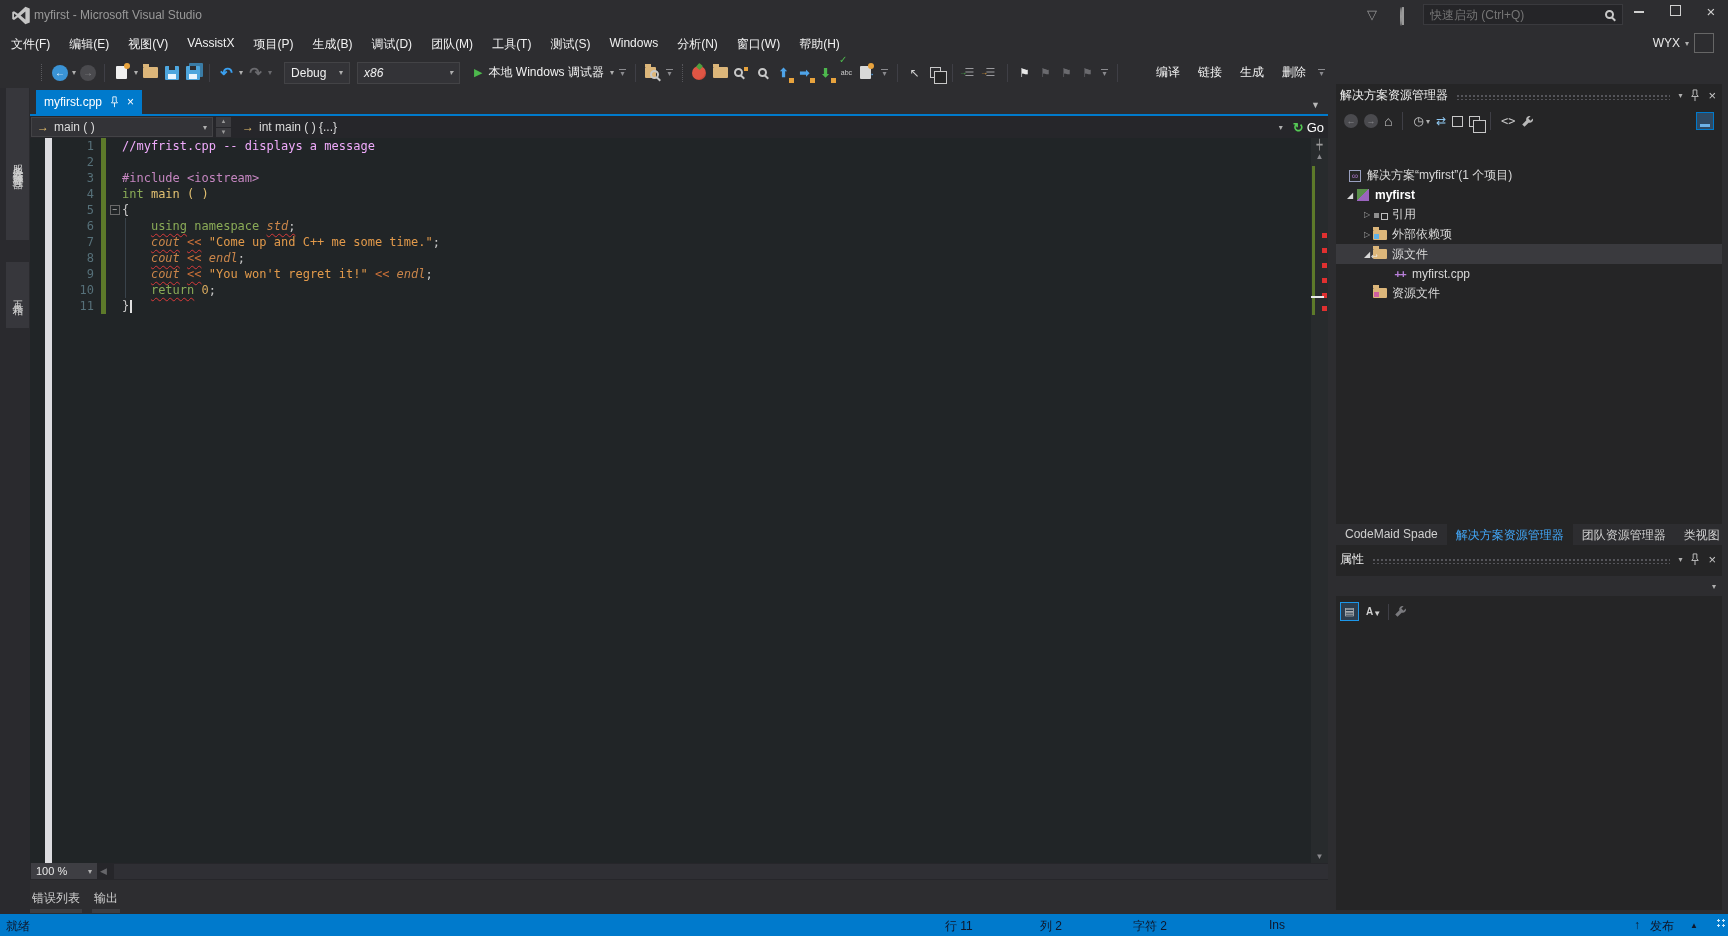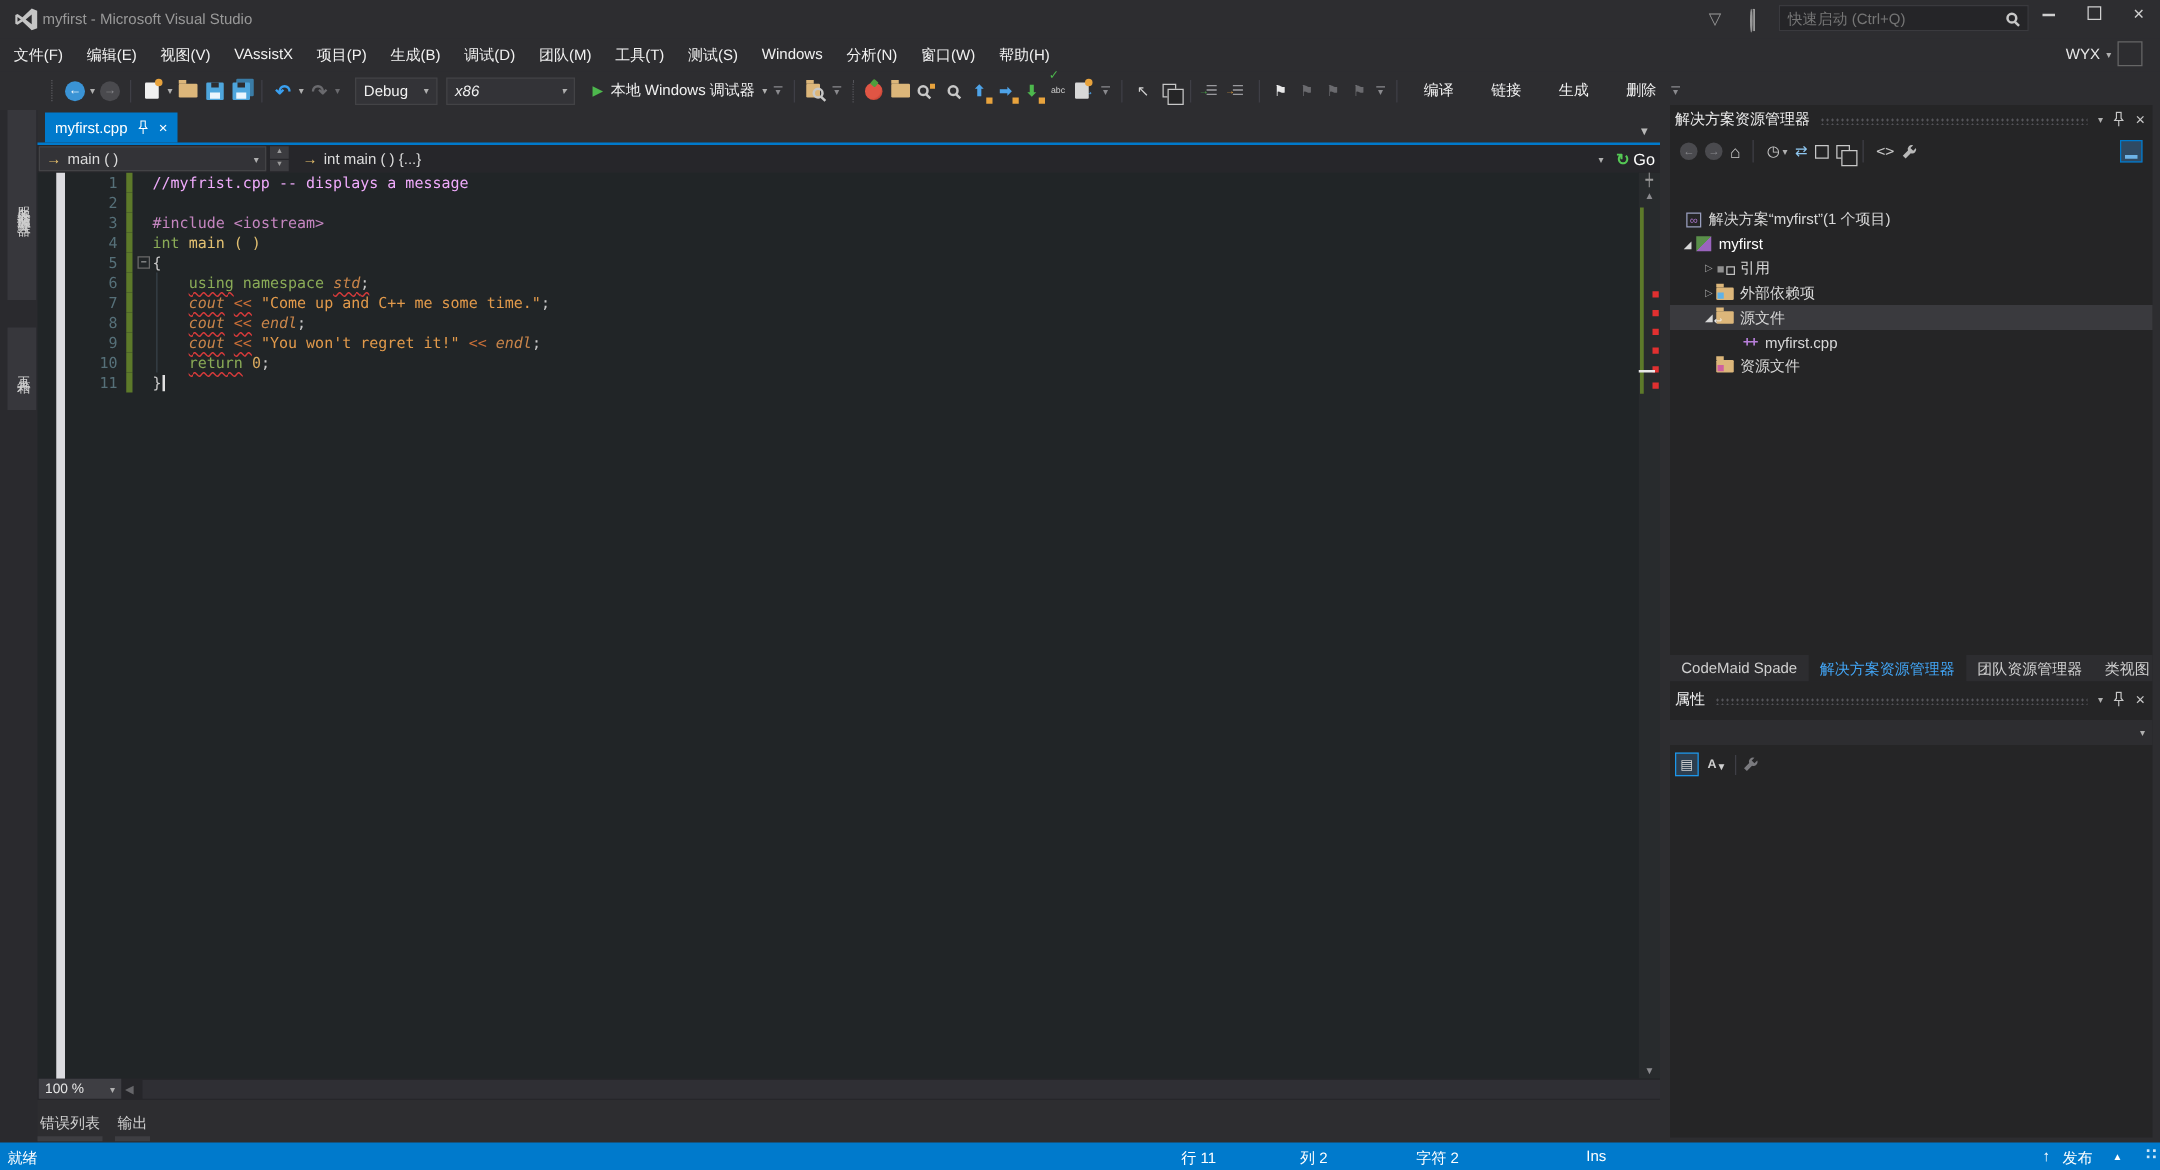--- a/index.html
+++ b/index.html
@@ -166,21 +166,21 @@
   #props-toolbar { position:absolute; left:4px; top:518px; display:flex; align-items:center; gap:5px; }
   #props-cat { width:19px; height:19px; border:1px solid #1c97ea; background:#2d3e4f; color:#d0d0d0; font-size:11px; display:flex; align-items:center; justify-content:center; }
   #props-alpha { width:19px; height:19px; color:#d0d0d0; font-size:11px; display:flex; align-items:center; justify-content:center; }
   #props-alpha b { font-size:10px; } #props-alpha i { font-style:normal; font-size:8px; margin-top:4px; }
   .vsep-s { width:1px; height:16px; background:#3f3f46; }
 
   
   #out-tabs { position:absolute; left:30px; top:888px; display:flex; gap:10px; }
   .out-tab { color:#d0d0d0; font-size:12px; position:relative; padding:2px 2px 6px 2px; }
   .out-tab::after { content:""; position:absolute; left:0; right:0; bottom:0; height:4px; background:#3e3e42; }
-  #statusbar { position:absolute; left:0; top:914px; width:1728px; height:22px; background:#007acc; color:#ffffff; font-size:12px; }
+  #statusbar { position:absolute; left:0; top:914px; width:1728px; height:22px; background:#007acc; color:#0f172a; font-size:12px; }
   #statusbar span { position:absolute; top:4px; }
   #sb-grip-dots { position:absolute; right:2px; top:8px; width:10px; height:10px;
      background-image:radial-gradient(#cfe8fa 1px, transparent 1.2px); background-size:5px 5px; }
 </style>
 </head>
 <body>
 
 <div id="titlebar">
   <span id="vslogo">
     <svg width="22" height="21" viewBox="0 0 24 24">
@@ -298,21 +298,21 @@
   <span class="tb-sep"></span>
   <span class="tbi listarr g">☰</span>
   <span class="tbi listarr o">☰</span>
   <span class="tb-sep"></span>
   <span class="tbi flag" style="color:#e8e8e8">⚑</span>
   <span class="tbi flag" style="color:#6a6a6e">⚑</span>
   <span class="tbi flag" style="color:#6a6a6e">⚑</span>
   <span class="tbi flag" style="color:#6a6a6e">⚑</span>
   <span class="ovf">▾</span>
   <span class="tb-sep"></span>
-  <span id="tb-text-buttons" style="display:flex;gap:16px;margin-left:6px">
+  <span id="tb-text-buttons" style="display:flex;gap:4px;margin-left:23px">
       <span class="tb-text-btn">编译</span>
       <span class="tb-text-btn">链接</span>
       <span class="tb-text-btn">生成</span>
       <span class="tb-text-btn">删除</span>
     </span>
   <span class="ovf">▾</span>
 </div>
 
 <div id="left-rail">
     <div class="rail-tab" style="top: 0px; height: 152px;">服务器资源管理器</div>
@@ -433,21 +433,21 @@
         <span class="ticon">
           <span class="ic-solution">∞</span>
         </span>
         <span>解决方案“myfirst”(1 个项目)</span>
       </div>
       <div class="trow" style="padding-left: 8px;">
         <span class="expc exp-e">◢</span>
         <span class="ticon">
           <span class="ic-project"></span>
         </span>
-        <span style="font-weight: normal; color: rgb(255, 255, 255);">myfirst</span>
+        <span style="font-weight: bold; color: rgb(255, 255, 255);">myfirst</span>
       </div>
       <div class="trow" style="padding-left: 25px;">
         <span class="expc exp-c">▷</span>
         <span class="ticon">
           <span class="ic-ref"></span>
         </span>
         <span>引用</span>
       </div>
       <div class="trow" style="padding-left: 25px;">
         <span class="expc exp-c">▷</span>

